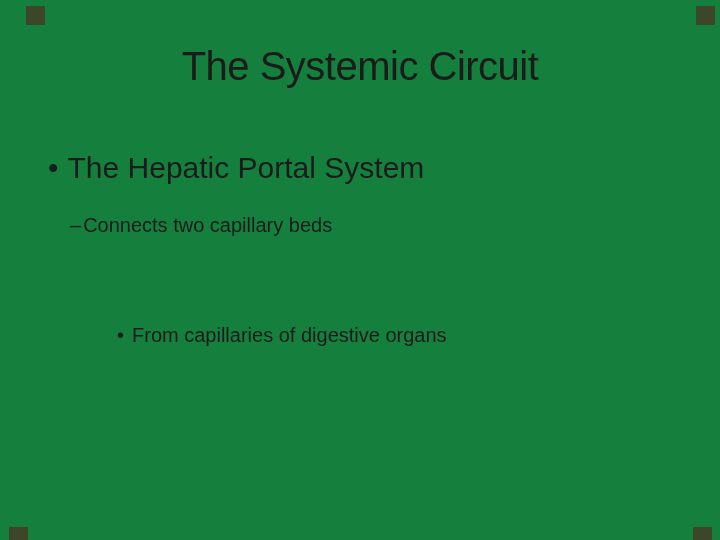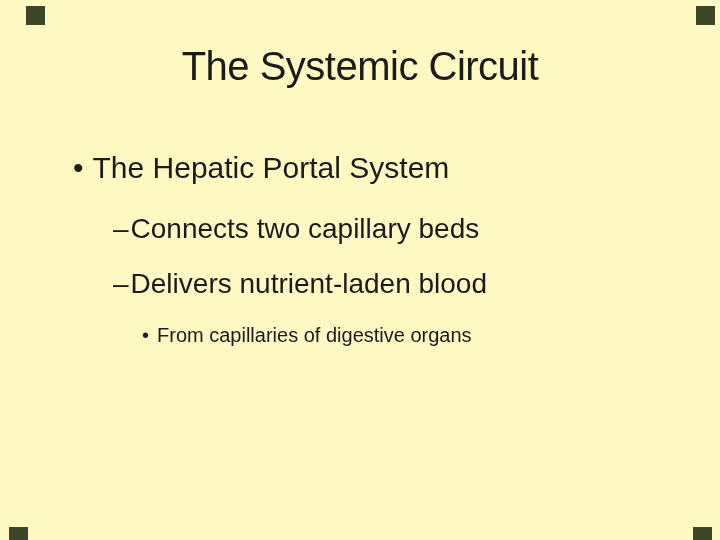--- a/index.html
+++ b/index.html
@@ -38,71 +38,67 @@
     text-align: center;
     font-size: 40px;
     line-height: 1;
     letter-spacing: -0.5px;
     white-space: nowrap;
   }
   .line {
     position: absolute;
     line-height: 1;
     white-space: nowrap;
-    margin-left: 25px;
   }
   .line .marker {
     display: inline-block;
   }
   .lvl1 {
     left: 48px;
     top: 153px;
     font-size: 30px;
   }
   .lvl1 .marker { margin-right: 9px; }
 
   .lvl2 {
-    left: 88px;
-    font-size: 28px;
+    left: 70px;
+    font-size: 20px;
     text-align: right;
   }
   .lvl2 .marker { margin-right: 2px; }
   .lvl2.a { top: 215px; }
   .lvl2.b { top: 270px; }
 
   .lvl3 {
     left: 117px;
     font-size: 20px;
   }
   .lvl3 .marker { margin-right: 8px; }
   .lvl3.a { top: 325px; }
   .lvl3.b { top: 375px; }
 </style>
 </head>
 <body>
 
-<div class="slide" style="background: #fef9c3; color: rgb(27, 27, 27);">
+<div class="slide" style="background: #15803d; color: rgb(27, 27, 27);">
 
   <div class="corner tl" style="background: rgb(61, 70, 41);"></div>
   <div class="corner tr" style="background: rgb(61, 70, 41);"></div>
   <div class="corner bl" style="background: rgb(61, 70, 41);"></div>
   <div class="corner br" style="background: rgb(61, 70, 41);"></div>
 
   <div class="title">The Systemic Circuit</div>
 
   <div class="line lvl1">
     <span class="marker">•</span><span>The Hepatic Portal System</span>
   </div>
 
   <div class="line lvl2 a">
     <span class="marker">–</span><span>Connects two capillary beds</span>
   </div>
 
-  <div class="line lvl2 b">
-    <span class="marker">–</span><span>Delivers nutrient-laden blood</span>
-  </div>
 
   <div class="line lvl3 a">
     <span class="marker">•</span><span>From capillaries of digestive organs</span>
   </div>
 
 
 </div>
 
 </body></html>

